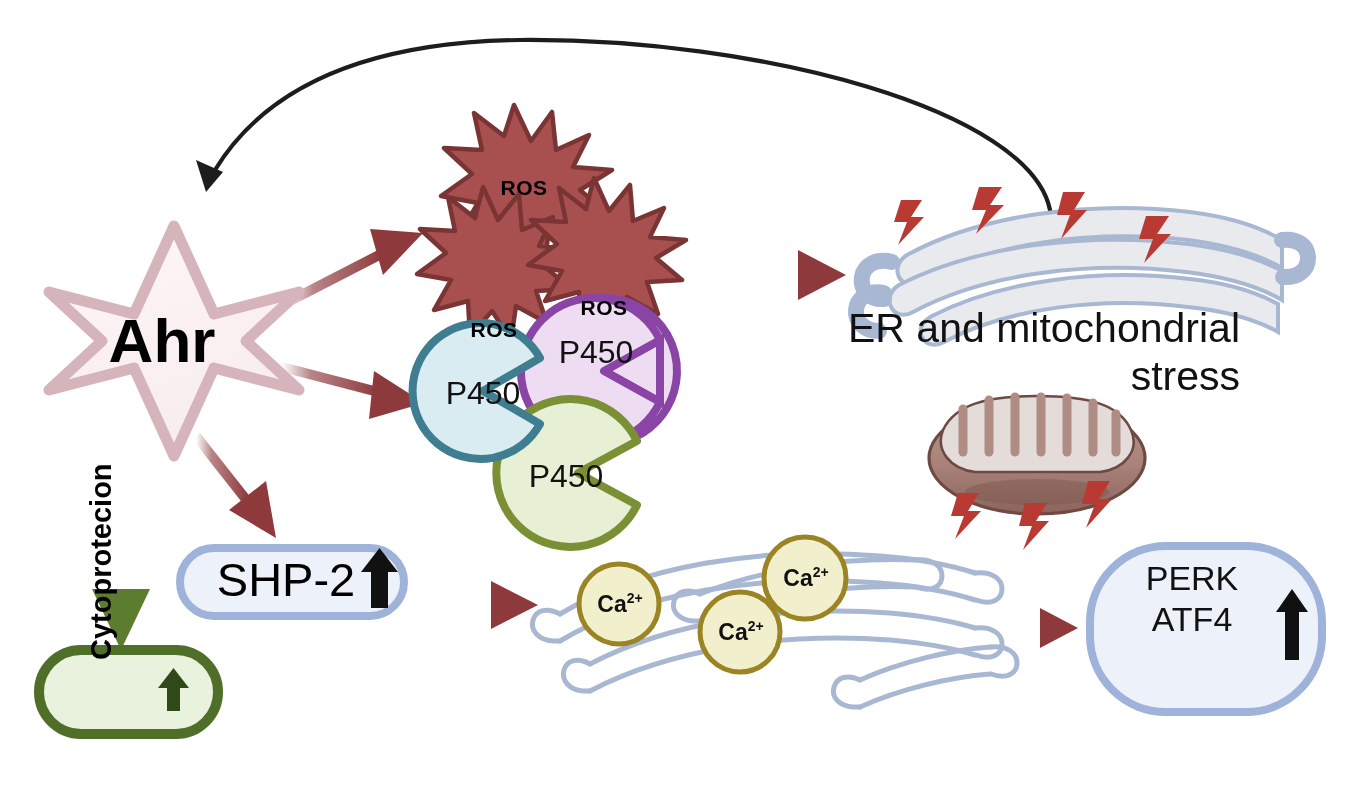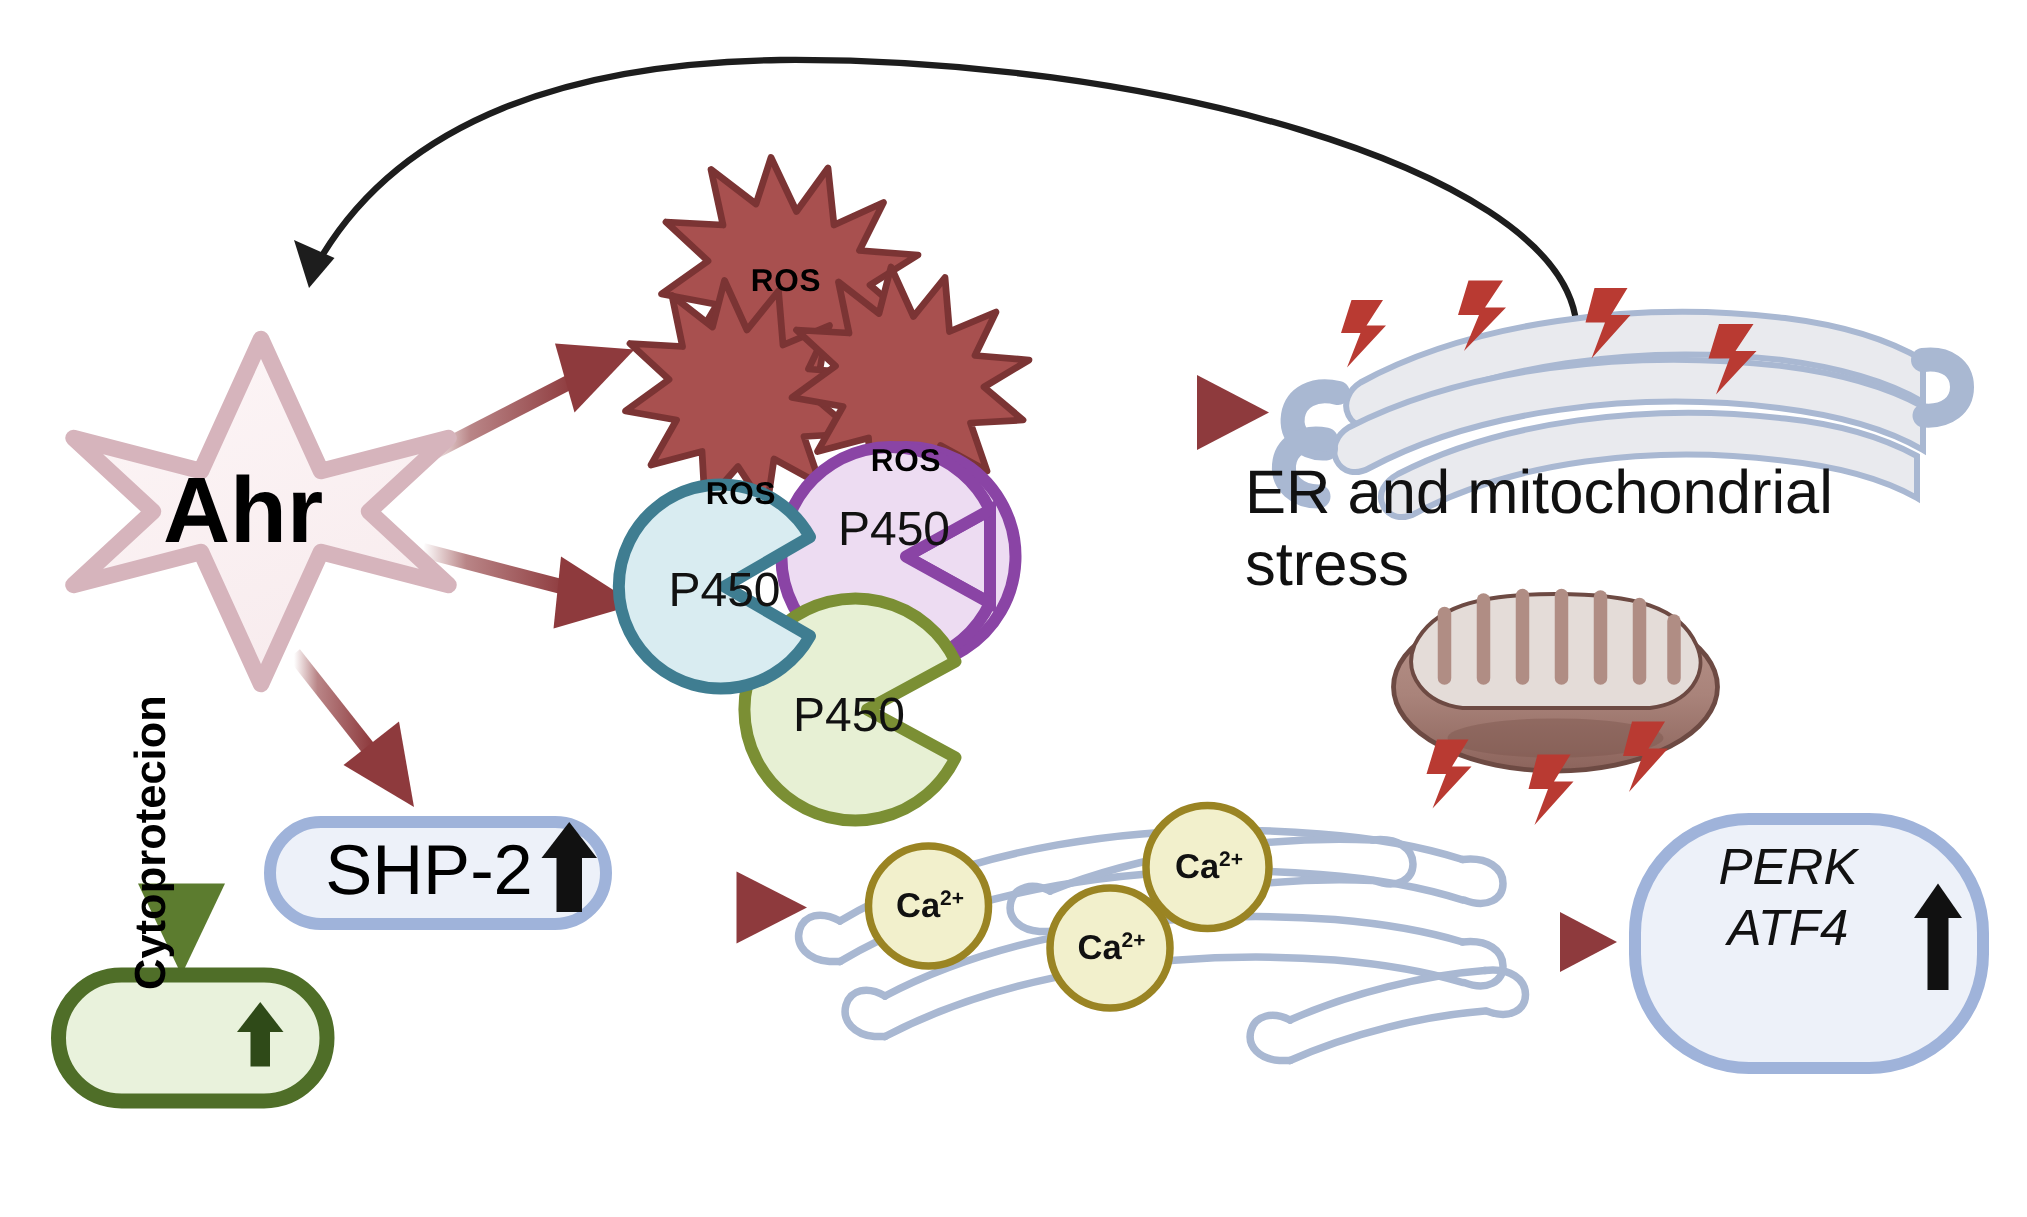--- a/index.html
+++ b/index.html
@@ -42,21 +42,21 @@
     font-weight:bold;
     font-size:62px;
     color:#000000;
     text-align:center;
   }
   .txt-stress{
     font-family:"Liberation Sans", sans-serif;
     font-weight:400;
     font-size:41px;
     color:#111111;
-    text-align:left;
+    text-align:right;
     line-height:1.16;
   }
   .txt-shp{
     font-family:"Liberation Sans", sans-serif;
     font-weight:400;
     font-size:47px;
     color:#000000;
     text-align:center;
     white-space:nowrap;
   }
@@ -68,21 +68,20 @@
     text-align:center;
     white-space:nowrap;
   }
   .txt-perk{
     font-family:"Liberation Sans", sans-serif;
     font-weight:400;
     font-size:34px;
     color:#111111;
     text-align:center;
     line-height:1.22;
-    font-style:italic;
   }
   .txt-cyto{
     font-family:"Liberation Sans", sans-serif;
     font-weight:bold;
     font-size:29px;
     color:#000000;
     white-space:nowrap;
     transform-origin:0 0;
     transform:rotate(-90deg);
   }

